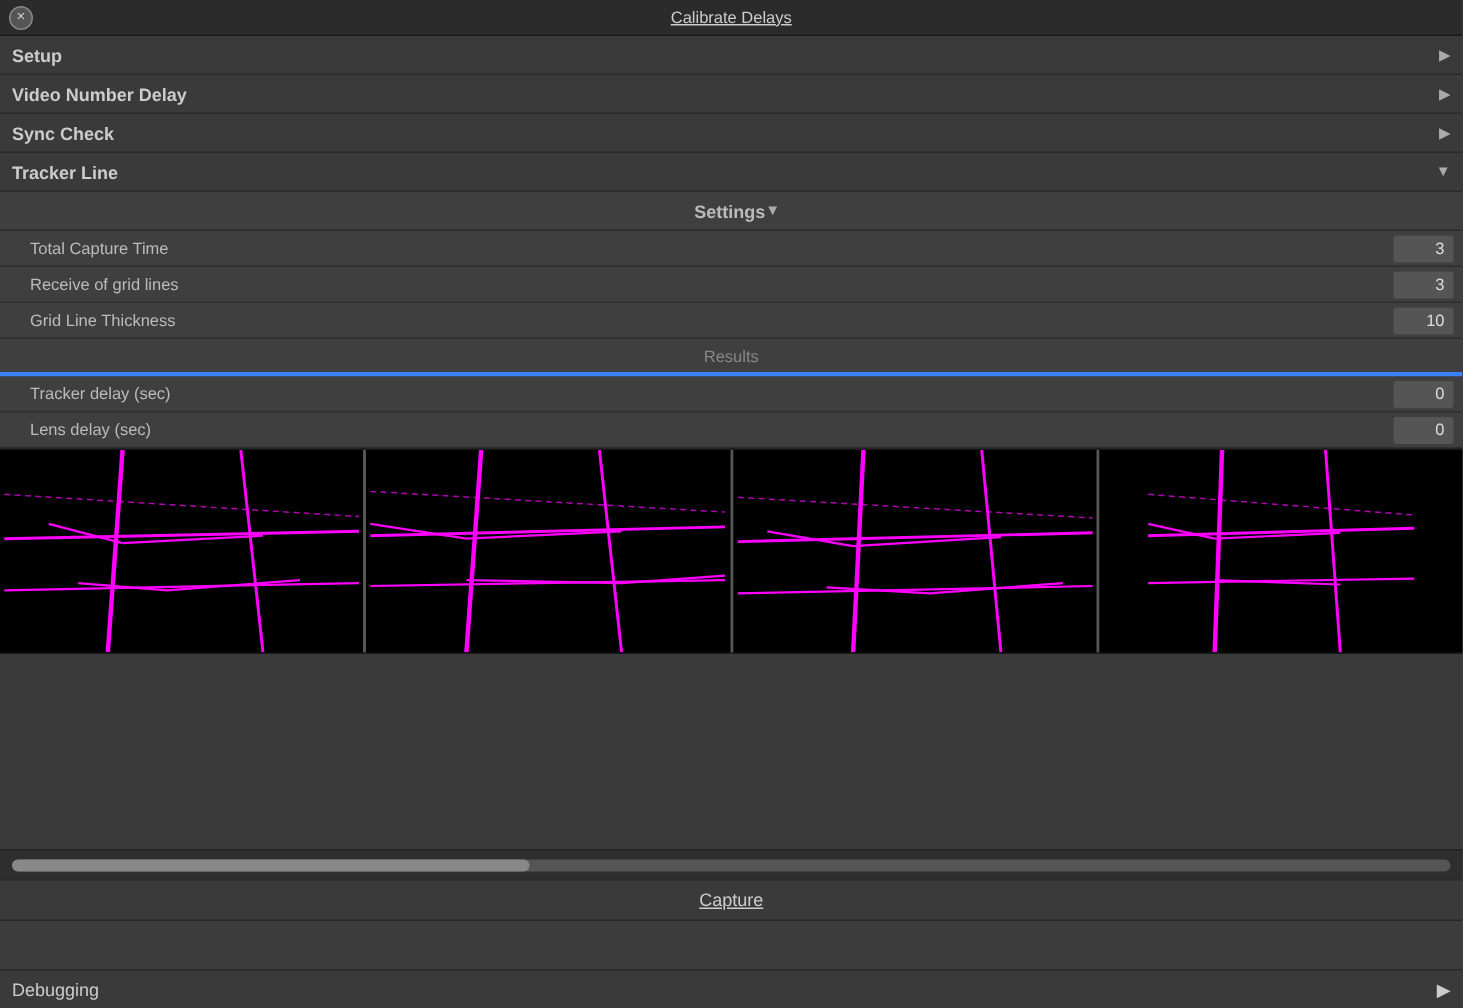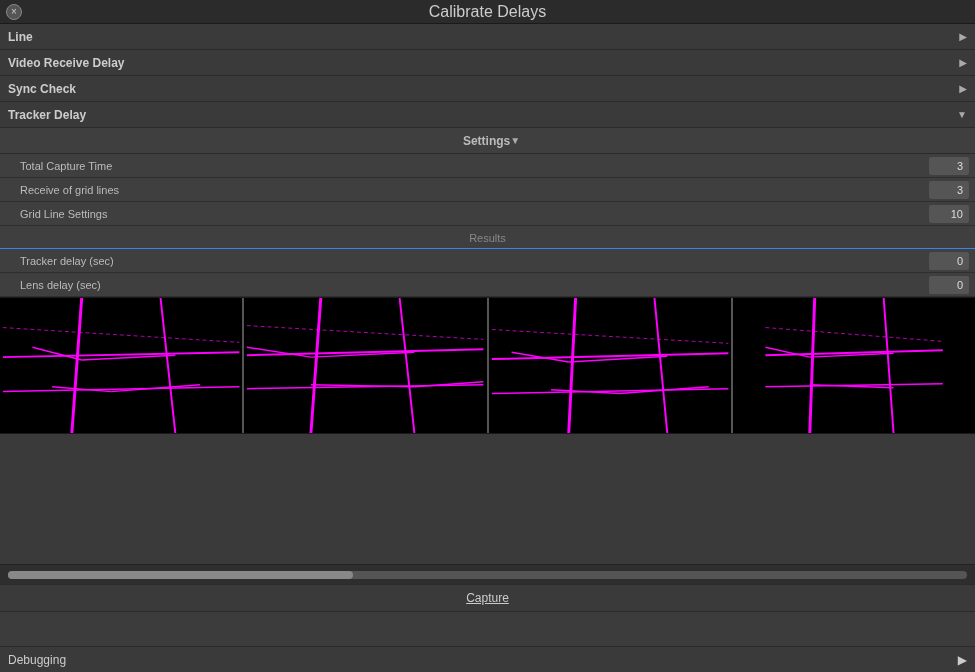--- a/index.html
+++ b/index.html
@@ -34,21 +34,22 @@
       display: flex;
       align-items: center;
       justify-content: center;
       cursor: pointer;
       font-size: 10px;
       color: #ccc;
       border: 1px solid #888;
     }
     .title-bar .title {
       color: #ccc;
-      font-size: 16px;
+      font-size: 11px;
+      text-decoration: underline;
     }
 
     
     .section-row {
       height: 26px;
       display: flex;
       align-items: center;
       justify-content: space-between;
       padding: 0 8px 0 8px;
       background: #3a3a3a;
@@ -111,21 +112,21 @@
       align-items: center;
       justify-content: flex-end;
       padding: 0 6px;
       border-radius: 2px;
     }
 
     
     .results-section {
       background: #3f3f3f;
       padding: 6px 8px 4px 8px;
-      border-bottom: 1px solid #3b82f6;
+      border-bottom: 3px solid #3b82f6;
       text-align: center;
     }
     .results-title {
       color: #888;
       font-size: 11px;
     }
     .results-camera {
       color: #ccc;
       font-size: 12px;
       font-weight: bold;
@@ -246,56 +247,56 @@
 <body>
 
 <div class="title-bar">
   <div class="close-btn">
     <span>×</span>
   </div>
   <span class="title">Calibrate Delays</span>
 </div>
 
 <div class="section-row">
-  <span class="label">Line</span>
+  <span class="label">Setup</span>
   <span class="arrow">▶</span>
 </div>
 
 <div class="section-row">
-  <span class="label">Video Receive Delay</span>
+  <span class="label">Video Number Delay</span>
   <span class="arrow">▶</span>
 </div>
 
 <div class="section-row">
   <span class="label">Sync Check</span>
   <span class="arrow">▶</span>
 </div>
 
 <div class="section-row">
-  <span class="label">Tracker Delay</span>
+  <span class="label">Tracker Line</span>
   <span class="arrow">▼</span>
 </div>
 
 <div class="settings-row">
   <span class="label">Settings</span>
   <span class="arrow">▼</span>
 </div>
 
 <div class="param-row">
   <span class="param-label">Total Capture Time</span>
   <div class="param-value">3</div>
 </div>
 
 <div class="param-row">
   <span class="param-label">Receive of grid lines</span>
   <div class="param-value">3</div>
 </div>
 
 <div class="param-row">
-  <span class="param-label">Grid Line Settings</span>
+  <span class="param-label">Grid Line Thickness</span>
   <div class="param-value">10</div>
 </div>
 
 <div class="results-section">
   <div class="results-title">Results</div>
 </div>
 
 <div class="delay-row">
   <span class="param-label">Tracker delay (sec)</span>
   <div class="param-value">0</div>

